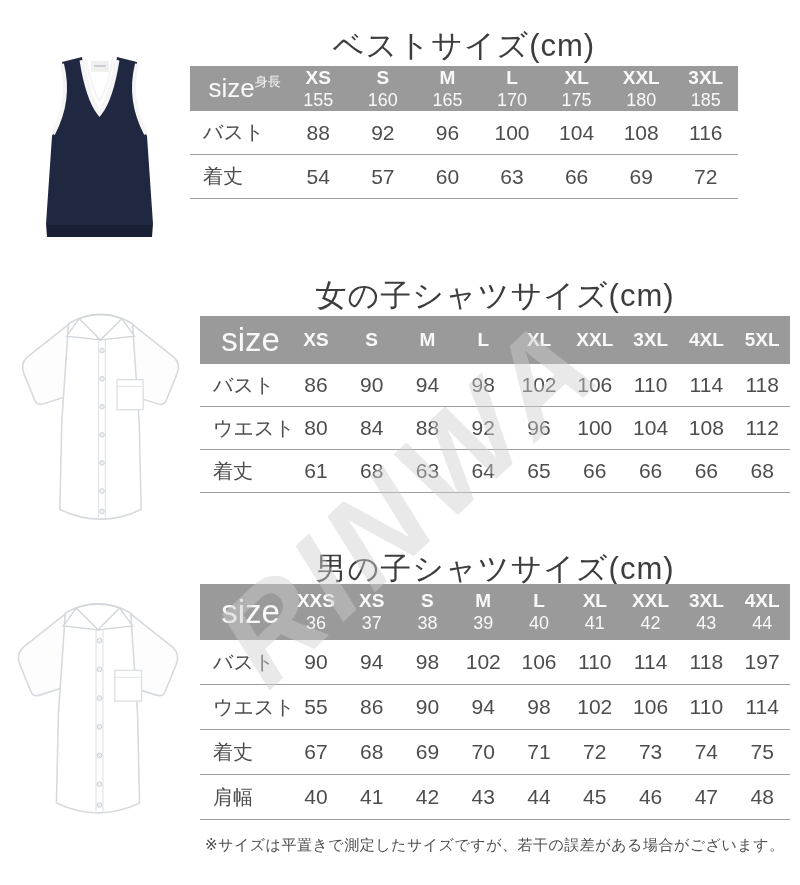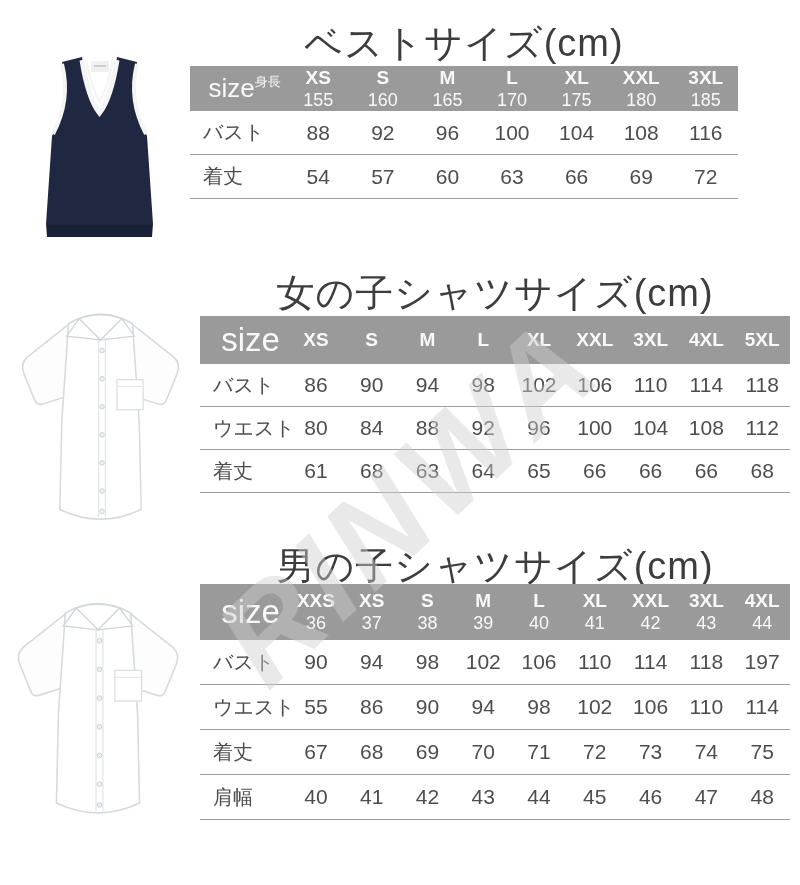--- a/index.html
+++ b/index.html
@@ -9,21 +9,21 @@
     --cell:#4d4d4d;
     --divider:#9d9d9d;
   }
   *{margin:0;padding:0;box-sizing:border-box;}
   body{background:#e8e8e8;font-family:"Liberation Sans","DejaVu Sans",sans-serif;}
   .page{position:relative;width:800px;height:885px;background:#ffffff;overflow:hidden;margin:0 auto;}
 
   .section{position:absolute;left:0;width:800px;}
   .sec0{top:16px;}  .sec1{top:266px;}  .sec2{top:539px;}
 
-  .title{position:absolute;top:2px;text-align:center;color:var(--title);font-size:38px;font-weight:400;letter-spacing:1px;white-space:nowrap;}
+  .title{position:absolute;top:9px;text-align:center;color:var(--title);font-size:31px;font-weight:400;letter-spacing:1px;white-space:nowrap;}
   .sec0 .title{left:190px;width:548px;}
   .sec1 .title,.sec2 .title{left:200px;width:590px;}
 
   .product{position:absolute;}
   .sec0 .product{left:18px;top:38px;width:163px;height:195px;}
   .sec1 .product{left:8px;top:42px;width:185px;height:215px;}
   .sec2 .product{left:4px;top:49px;width:188px;height:238px;}
   .product svg{width:100%;height:100%;display:block;}
 
   .table{position:absolute;}
@@ -353,14 +353,15 @@
               <div class="vcell">44</div>
               <div class="vcell">45</div>
               <div class="vcell">46</div>
               <div class="vcell">47</div>
               <div class="vcell">48</div>
             </div>
           </div>
     </div>
   </div>
     </div>
+  <div class="note">※サイズは平置きで測定したサイズですが、若干の誤差がある場合がございます。</div>
   <div class="watermark">RINWA</div>
 </div>
 
 </body></html>

